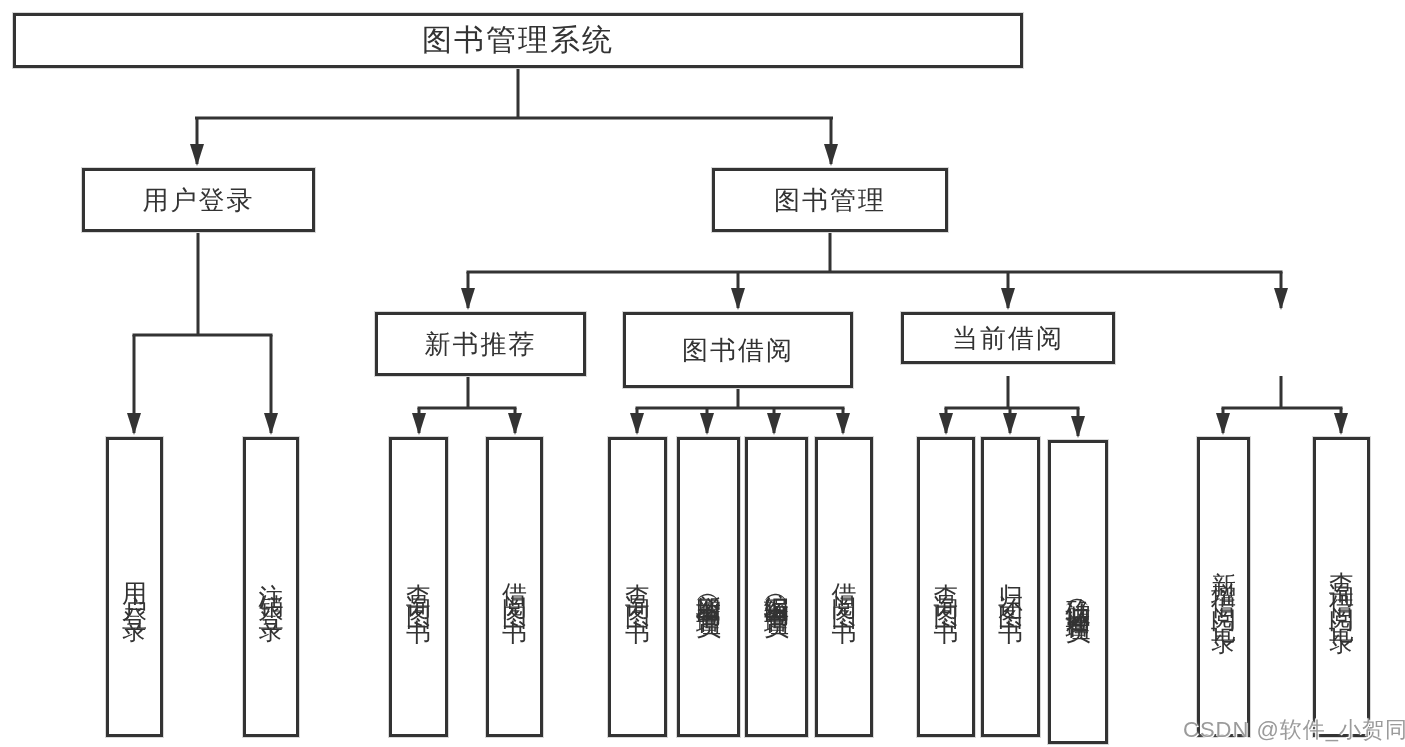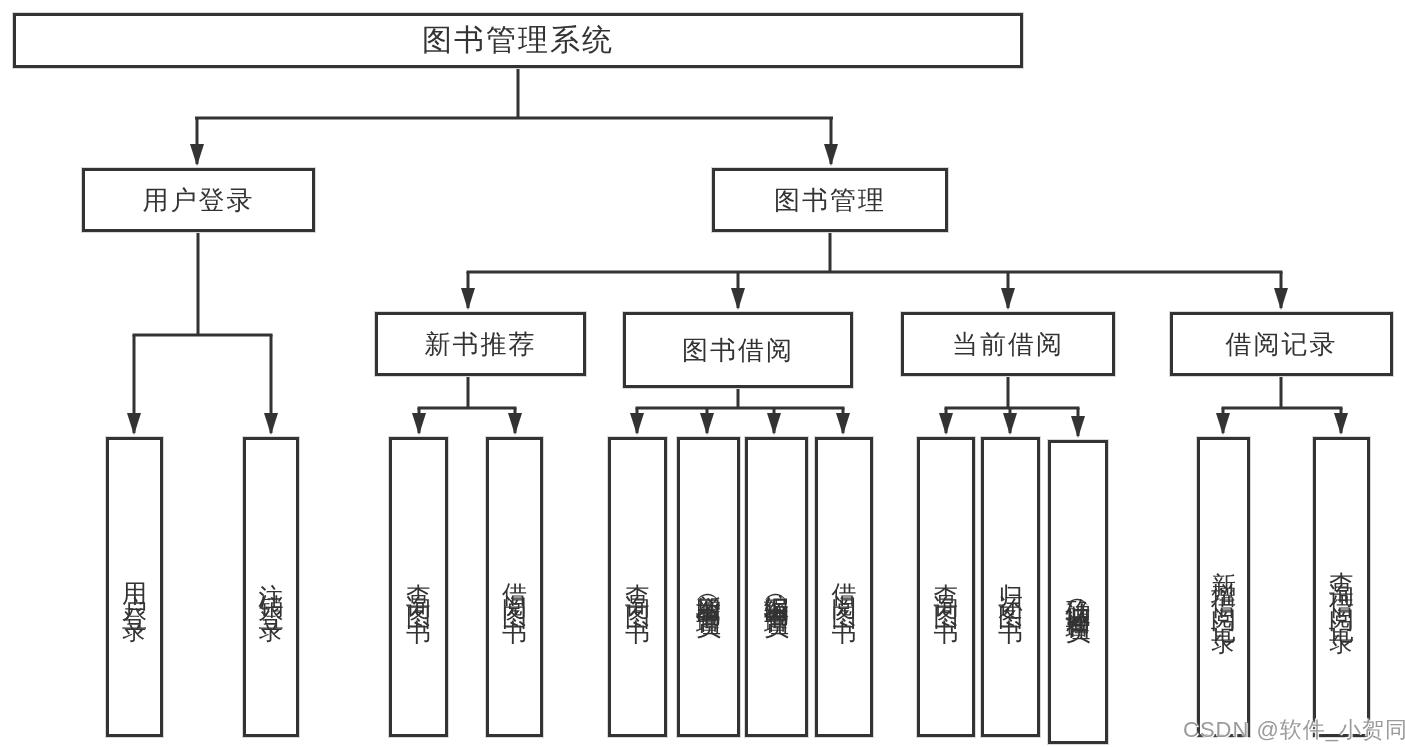--- a/index.html
+++ b/index.html
@@ -20,21 +20,21 @@
     writing-mode:vertical-rl;text-orientation:mixed;
     font-size:25px;letter-spacing:12px;font-weight:500;line-height:1;
   }
   .vbox .vtext.tight{letter-spacing:3px;}
   
   .n-root   {left:13px;  top:13px;  width:1010px;height:55px;font-size:30px;}
   .n-login  {left:82px;  top:168px; width:233px; height:64px;}
   .n-mgmt   {left:712px; top:168px; width:236px; height:64px;}
   .n-newbook{left:375px; top:312px; width:211px; height:64px;}
   .n-borrow {left:623px; top:312px; width:230px; height:76px;}
-  .n-current{left:901px; top:312px; width:214px; height:64px;}
+  .n-current{left:901px; top:312px; width:214px; height:52px;}
   .n-record {left:1170px;top:312px; width:223px; height:64px;}
   .vbox{top:437px;height:300px;}
   .v1 {left:106px; width:57px;}
   .v2 {left:243px; width:56px;}
   .v3 {left:389px; width:59px;}
   .v4 {left:486px; width:57px;}
   .v5 {left:608px; width:59px;}
   .v6 {left:677px; width:63px;}
   .v7 {left:745px; width:63px;}
   .v8 {left:815px; width:58px;}
@@ -104,23 +104,20 @@
 
   <div class="box hbox n-newbook">
     <span>新书推荐</span>
   </div>
   <div class="box hbox n-borrow">
     <span>图书借阅</span>
   </div>
   <div class="box hbox n-current">
     <span>当前借阅</span>
   </div>
-  <div class="box hbox n-record">
-    <span>借阅记录</span>
-  </div>
 
   <div class="box vbox v1">
     <span class="vtext">用户登录</span>
   </div>
   <div class="box vbox v2">
     <span class="vtext">注销登录</span>
   </div>
 
   <div class="box vbox v3">
     <span class="vtext">查询图书</span>

